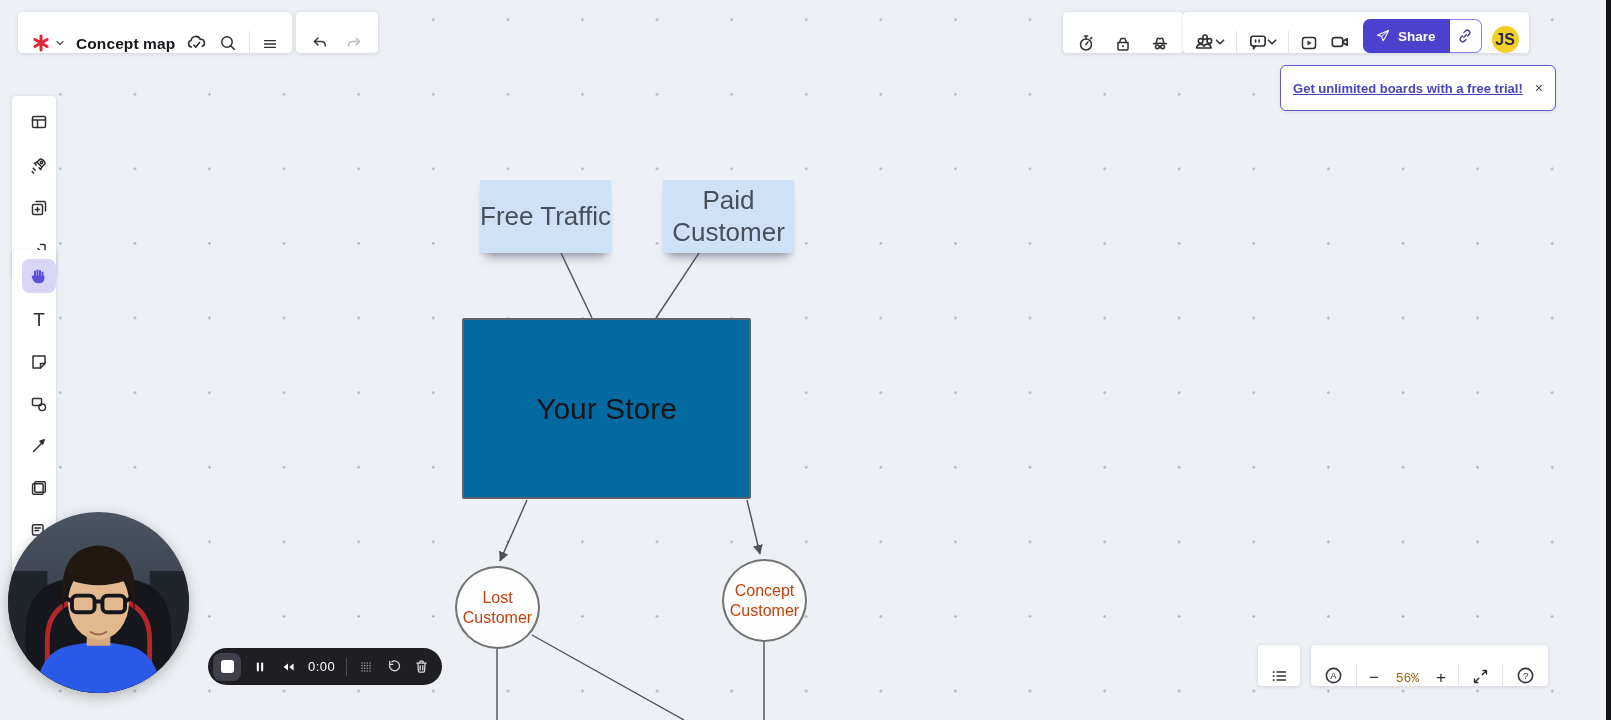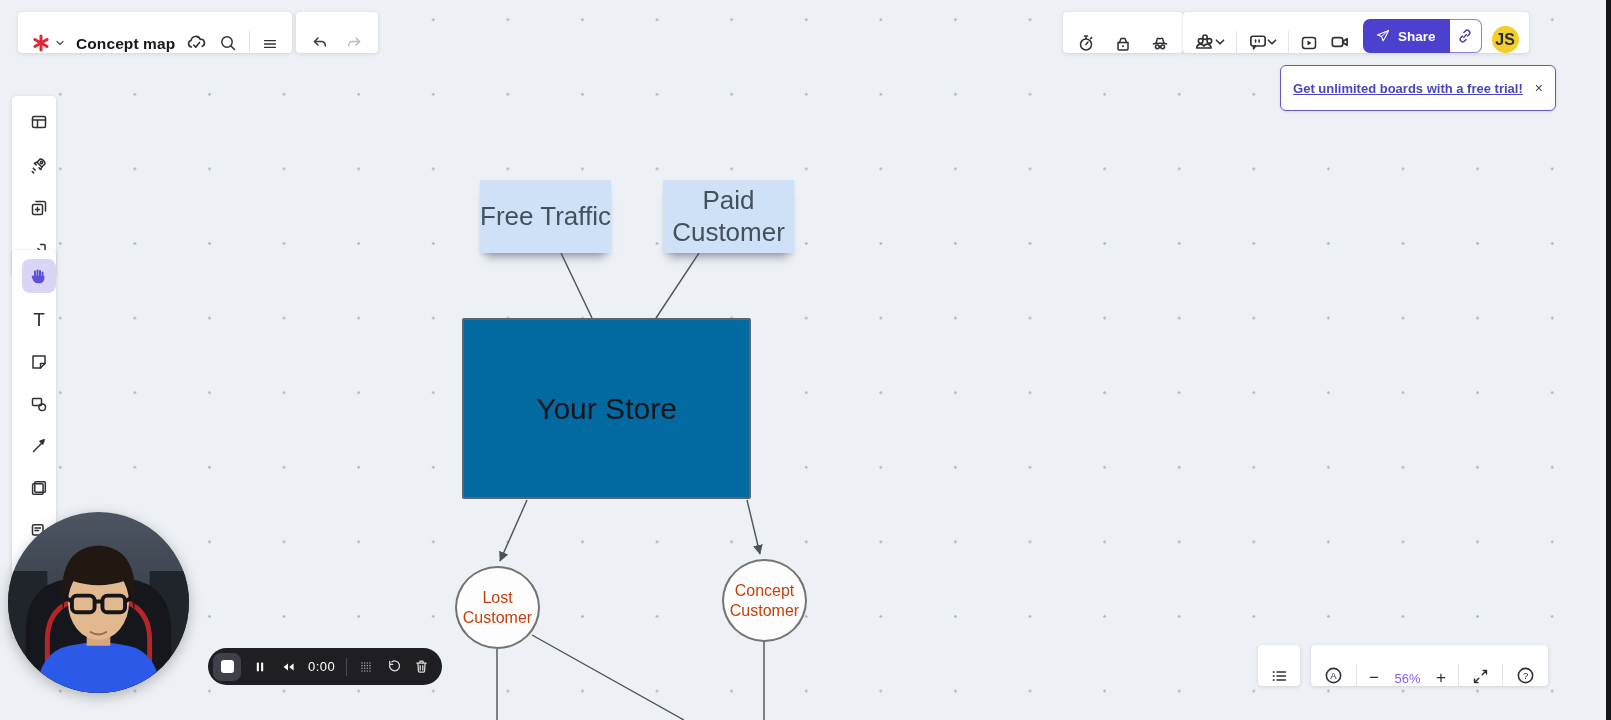--- a/index.html
+++ b/index.html
@@ -101,21 +101,21 @@
   }
   .stop-btn { width:28px; height:28px; border-radius:8px; background:#3f4049; display:flex; align-items:center; justify-content:center; cursor:pointer; }
   .stop-sq { width:13px; height:13px; border-radius:3px; background:#fff; }
   .rec-time { color:#fff; font-size:13px; letter-spacing:.5px; }
   .rec-div { width:1px; height:18px; background:#4a4a52; }
   .rec-ic { stroke:#d9d9de; }
 
   
   .toc-panel { left:1258px; top:645px; width:42px; height:41px; justify-content:center; }
   .zoom-panel { left:1311px; top:645px; height:41px; padding:0 12px; gap:12px; }
-  .zoom-label { font-size:13px; color:#8b5cf6; min-width:33px; text-align:center; cursor:pointer; }
+  .zoom-label { font-size:13px; color:#a16207; min-width:33px; text-align:center; cursor:pointer;font-family:Liberation Mono, monospace; }
   .pm { font-size:17px; color:#2f3033; cursor:pointer; line-height:1; }
 
   .scroll-edge { position:absolute; right:0; top:0; width:5px; height:720px; background:#141418; z-index:40; }
 </style>
 </head>
 <body>
 
 <svg id="connectors" width="1611" height="720">
   <defs>
     <marker id="arr" markerWidth="9" markerHeight="8" refX="6.5" refY="3.5" orient="auto">

